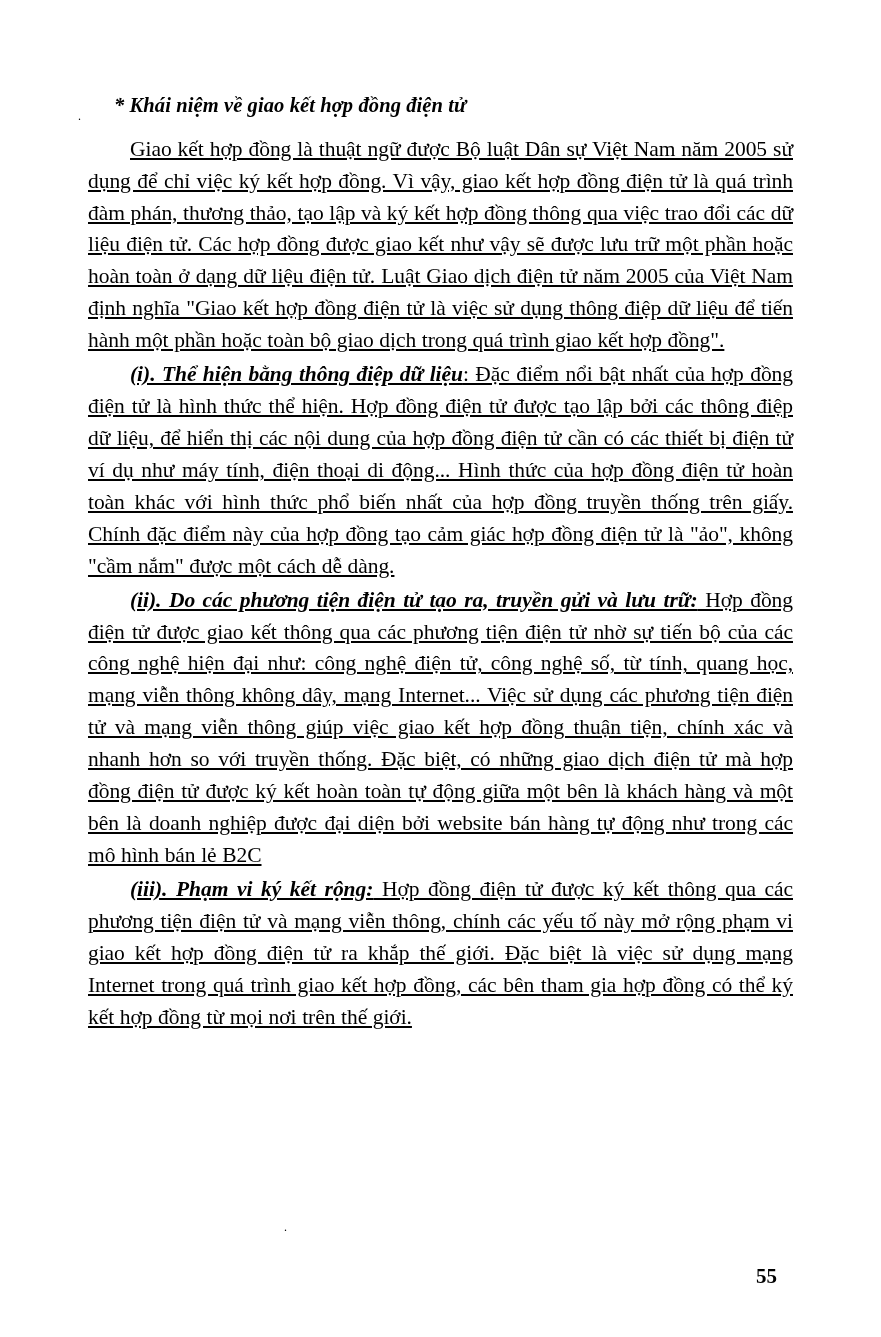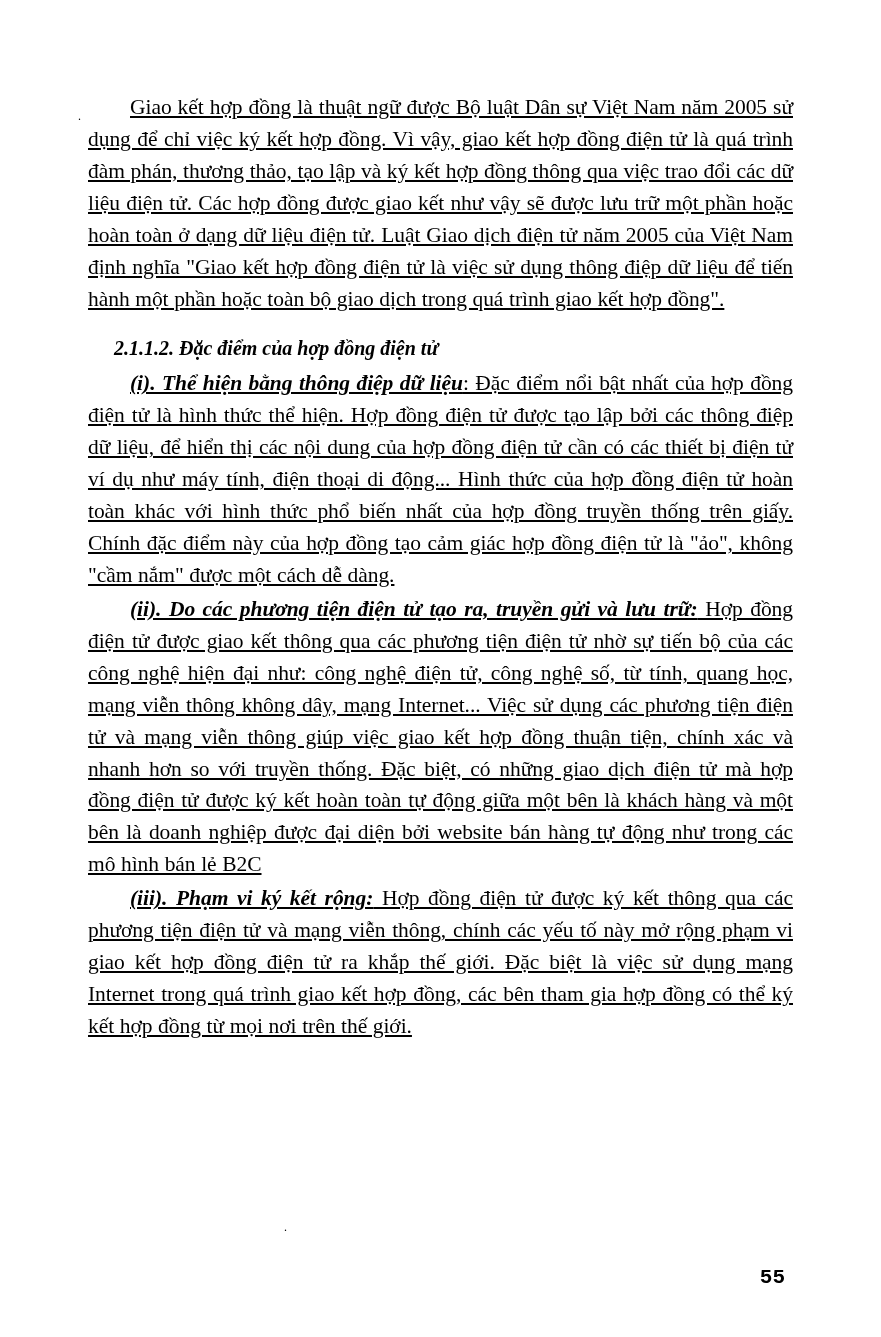--- a/index.html
+++ b/index.html
@@ -56,48 +56,48 @@
     text-decoration: underline;
   }
   p.para.spaced {
   }
   .lead {
     font-style: italic;
     font-weight: bold;
   }
   .page-number {
     position: absolute;
-    right: 96px;
+    right: 104px;
     bottom: 48px;
     font-size: 21px;
     font-weight: bold;
-    font-family: Liberation Mono, monospace;
+    font-family: Liberation Serif, serif;
     text-align: center;
   }
   .tiny-mark {
     position: absolute;
     font-size: 12px;
     line-height: 1;
     color: #000;
   }
   .mark-a { left: 78px; top: 110px; }
   .mark-b { left: 284px; top: 1221px; }
 </style>
 </head>
 <body>
 
 <div class="page">
   <span class="tiny-mark mark-a">.</span>
 
   <div class="content">
 
+    <div class="heading-italic">* Khái niệm về giao kết hợp đồng điện tử</div>
 
     <p class="para">Giao kết hợp đồng là thuật ngữ được Bộ luật Dân sự Việt Nam năm 2005 sử dụng để chỉ việc ký kết hợp đồng. Vì vậy, giao kết hợp đồng điện tử là quá trình đàm phán, thương thảo, tạo lập và ký kết hợp đồng thông qua việc trao đổi các dữ liệu điện tử. Các hợp đồng được giao kết như vậy sẽ được lưu trữ một phần hoặc hoàn toàn ở dạng dữ liệu điện tử. Luật Giao dịch điện tử năm 2005 của Việt Nam định nghĩa "Giao kết hợp đồng điện tử là việc sử dụng thông điệp dữ liệu để tiến hành một phần hoặc toàn bộ giao dịch trong quá trình giao kết hợp đồng".</p>
 
-    <div class="subheading">2.1.1.2. Đặc điểm của hợp đồng điện tử</div>
 
 
     <p class="para spaced"><span class="lead">(i). Thể hiện bằng thông điệp dữ liệu</span><span>: Đặc điểm nổi bật nhất của hợp đồng điện tử là hình thức thể hiện. Hợp đồng điện tử được tạo lập bởi các thông điệp dữ liệu, để hiển thị các nội dung của hợp đồng điện tử cần có các thiết bị điện tử ví dụ như máy tính, điện thoại di động... Hình thức của hợp đồng điện tử hoàn toàn khác với hình thức phổ biến nhất của hợp đồng truyền thống trên giấy. Chính đặc điểm này của hợp đồng tạo cảm giác hợp đồng điện tử là "ảo", không "cầm nắm" được một cách dễ dàng.</span></p>
 
     <p class="para spaced"><span class="lead">(ii). Do các phương tiện điện tử tạo ra, truyền gửi và lưu trữ:</span><span> Hợp đồng điện tử được giao kết thông qua các phương tiện điện tử nhờ sự tiến bộ của các công nghệ hiện đại như: công nghệ điện tử, công nghệ số, từ tính, quang học, mạng viễn thông không dây, mạng Internet... Việc sử dụng các phương tiện điện tử và mạng viễn thông giúp việc giao kết hợp đồng thuận tiện, chính xác và nhanh hơn so với truyền thống. Đặc biệt, có những giao dịch điện tử mà hợp đồng điện tử được ký kết hoàn toàn tự động giữa một bên là khách hàng và một bên là doanh nghiệp được đại diện bởi website bán hàng tự động như trong các mô hình bán lẻ B2C</span></p>
 
     <p class="para spaced"><span class="lead">(iii). Phạm vi ký kết rộng:</span><span> Hợp đồng điện tử được ký kết thông qua các phương tiện điện tử và mạng viễn thông, chính các yếu tố này mở rộng phạm vi giao kết hợp đồng điện tử ra khắp thế giới. Đặc biệt là việc sử dụng mạng Internet trong quá trình giao kết hợp đồng, các bên tham gia hợp đồng có thể ký kết hợp đồng từ mọi nơi trên thế giới.</span></p>
 
   </div>
 

